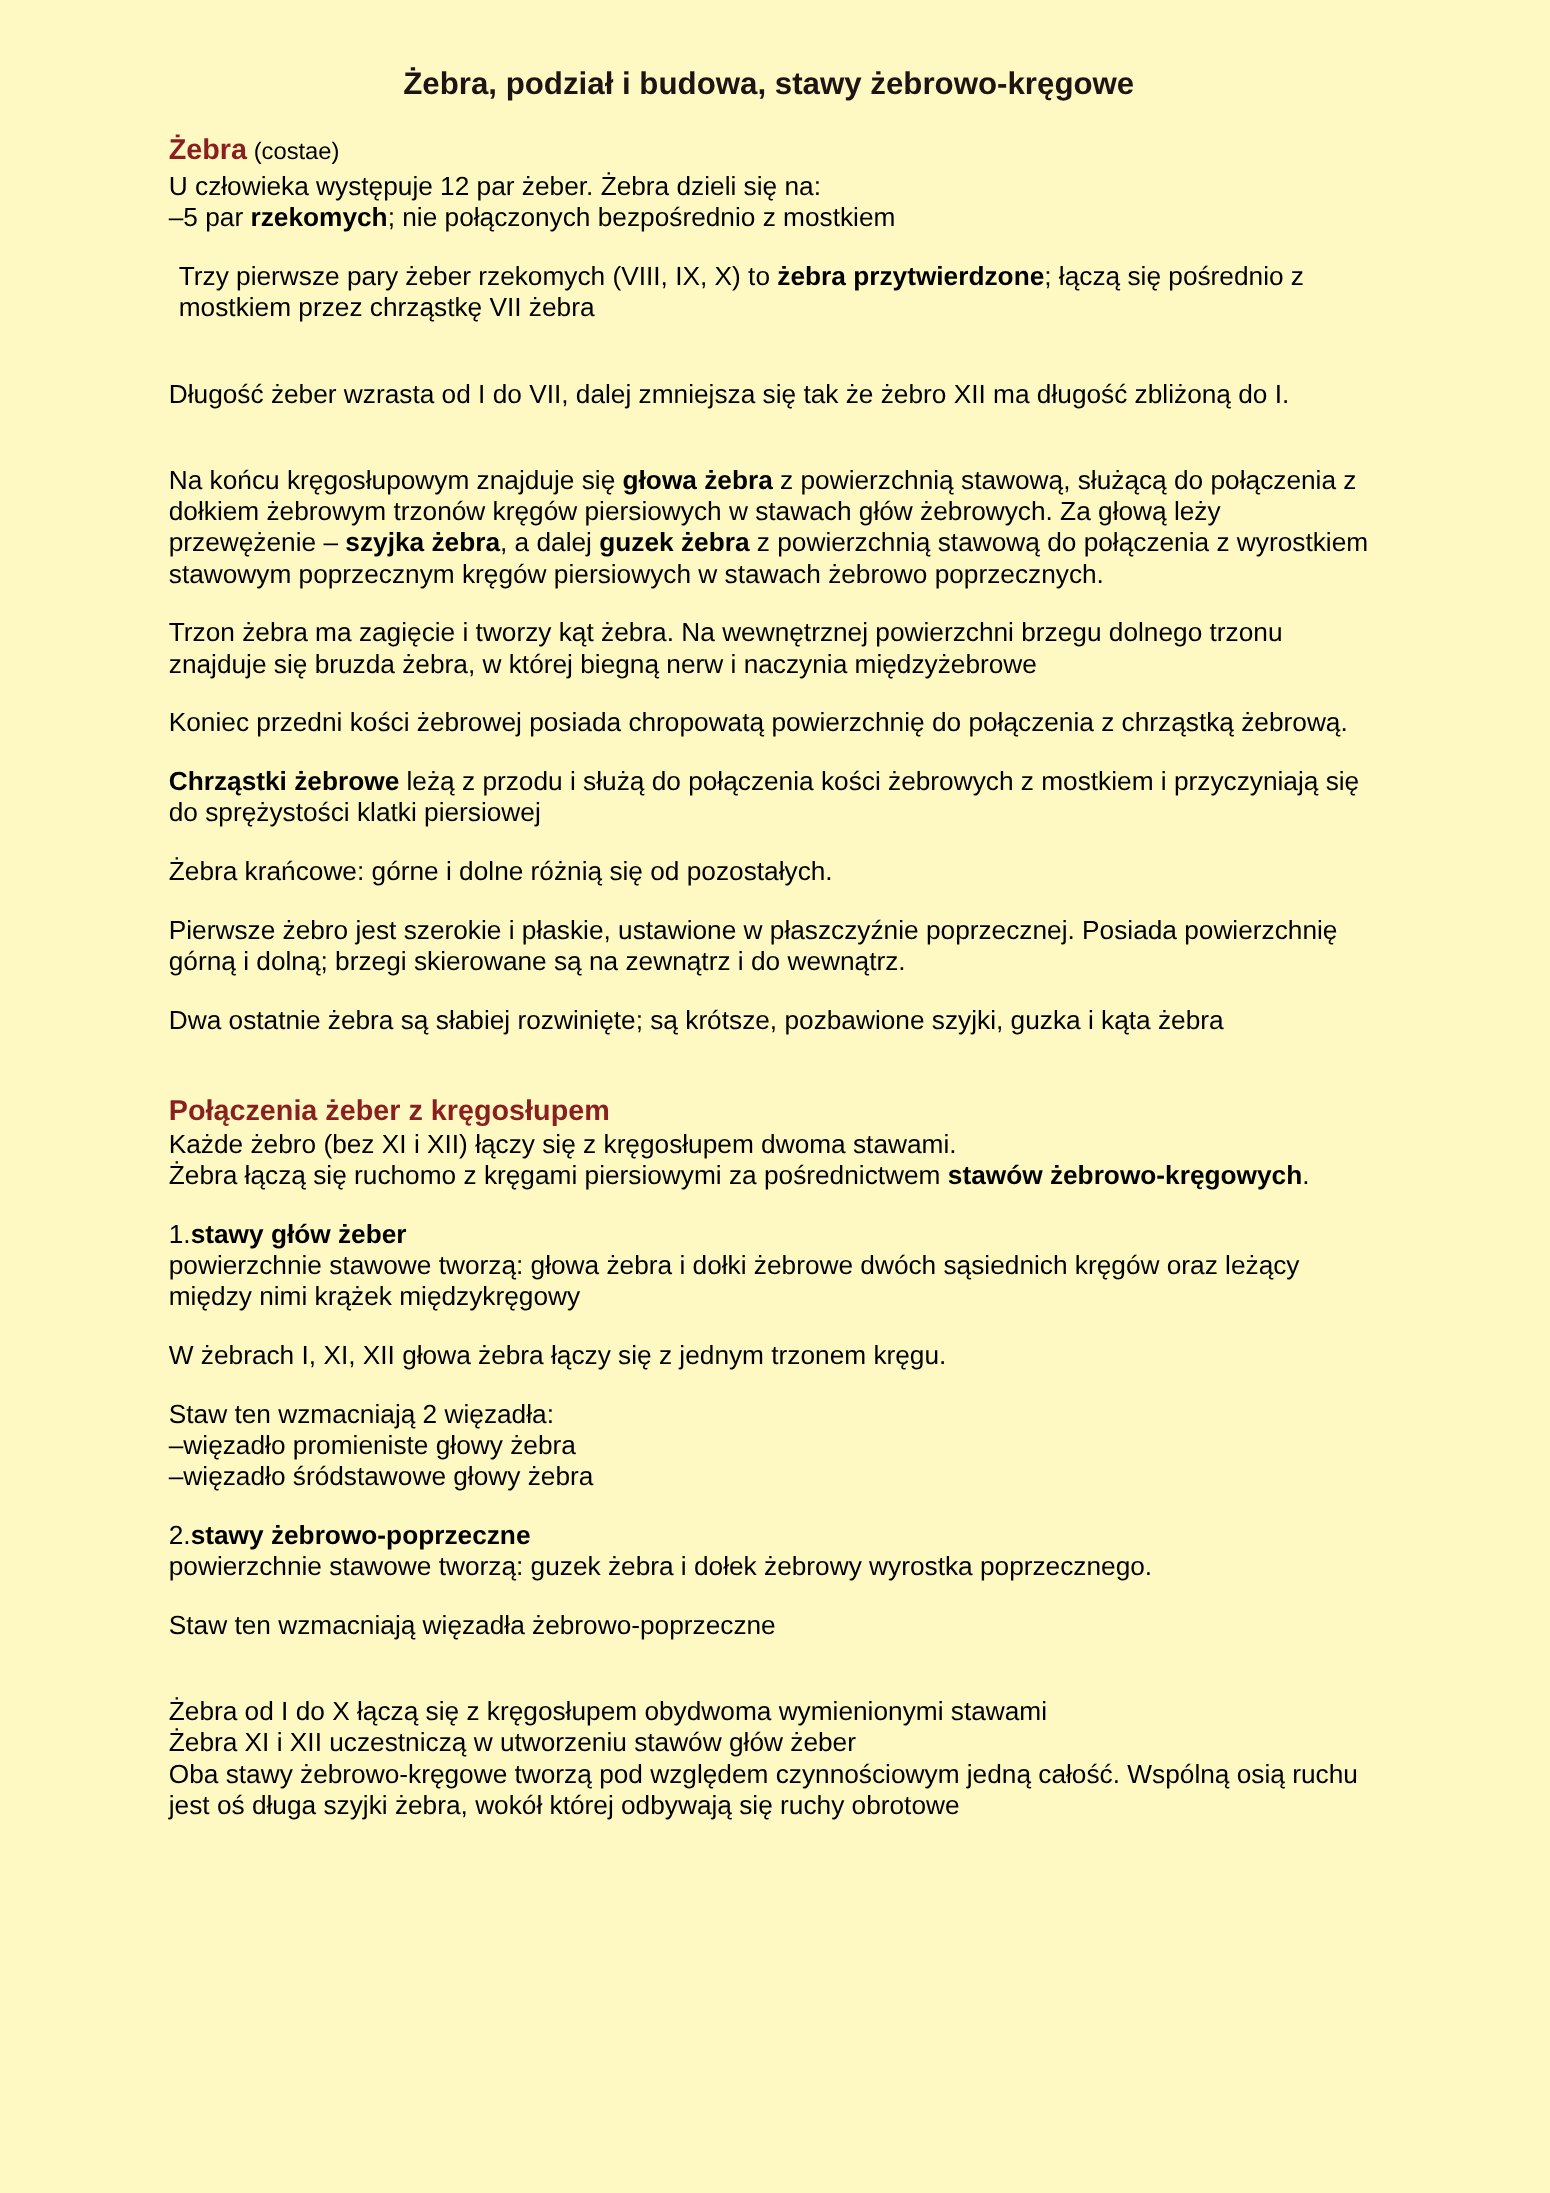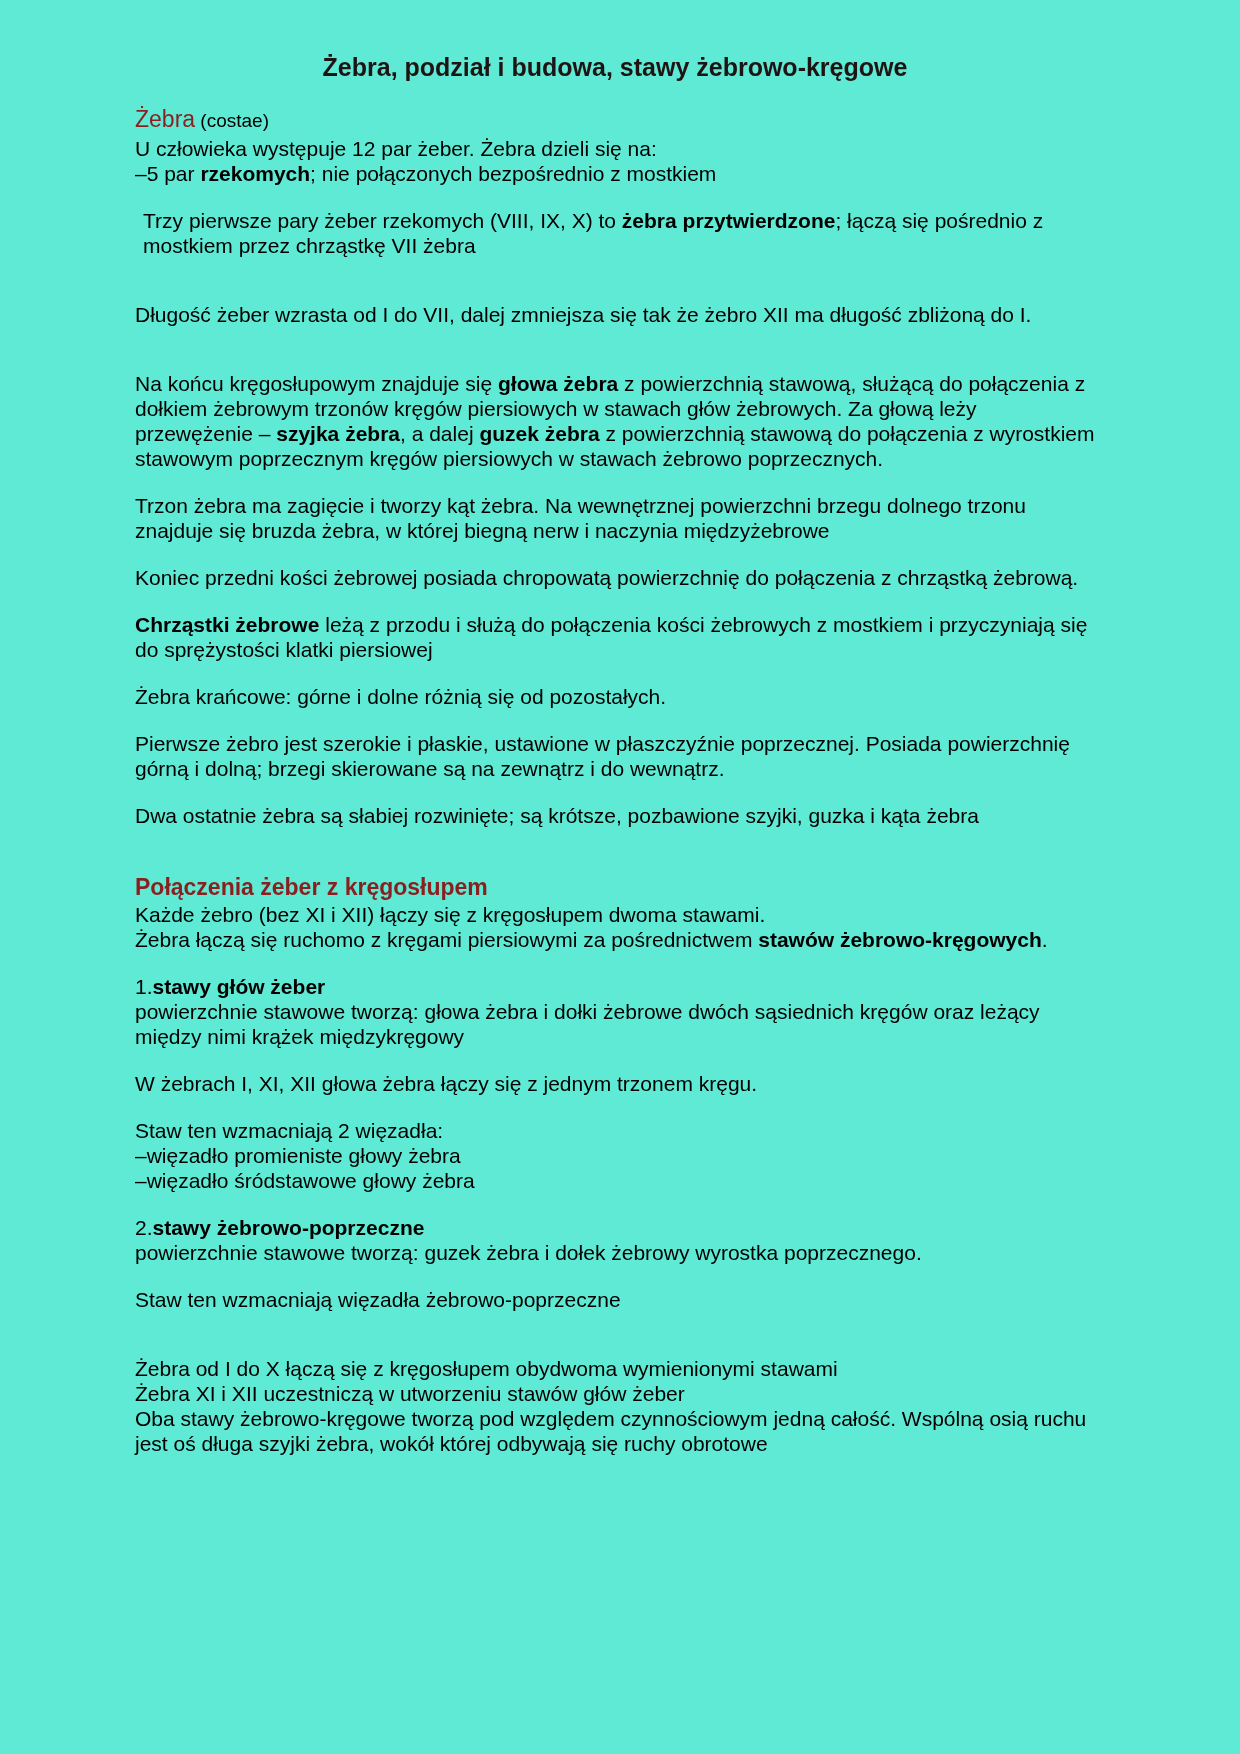--- a/index.html
+++ b/index.html
@@ -9,21 +9,21 @@
     background: #ffffff;
     color: #000000;
     font-family: "Liberation Sans", "DejaVu Sans", sans-serif;
     -webkit-font-smoothing: antialiased;
   }
   .page {
     box-sizing: border-box;
     width: 1240px;
     height: 1754px;
     padding: 52px 145px 0 135px;
-    background: #5eead4;
+    background: #fef9c3;
     overflow: hidden;
   }
   .title {
     font-size: 25px;
     font-weight: bold;
     line-height: 30px;
     text-align: center;
     color: var(--title-color, #1f1414);
     margin: 0;
   }
@@ -33,21 +33,21 @@
     font-weight: bold;
     line-height: 30px;
     color: var(--heading-red, #8a1f1f);
     margin: 0;
   }
   .p { font-size: 21px; line-height: 25px; margin: 0; }
   .indent { padding-left: 8px; }
   .gap { width: 100%; }
   .bold { font-weight: bold; }
   .red  { color: var(--heading-red, #8a1f1f); }
-  .hsize { font-size: 23px; font-weight: normal; }
+  .hsize { font-size: 23px; font-weight: bold; }
 </style>
 </head>
 <body>
 
 <div class="page">
   <h1 class="title">Żebra, podział i budowa, stawy żebrowo-kręgowe</h1>
   <div id="doc">
       <div class="gap" style="height: 22px;"></div>
       <div class="heading1"><span class="run bold red hsize">Żebra</span><span class="run"> (costae)</span></div>
       <div class="p"><span class="run">U człowieka występuje 12 par żeber. Żebra dzieli się na:</span></div>

